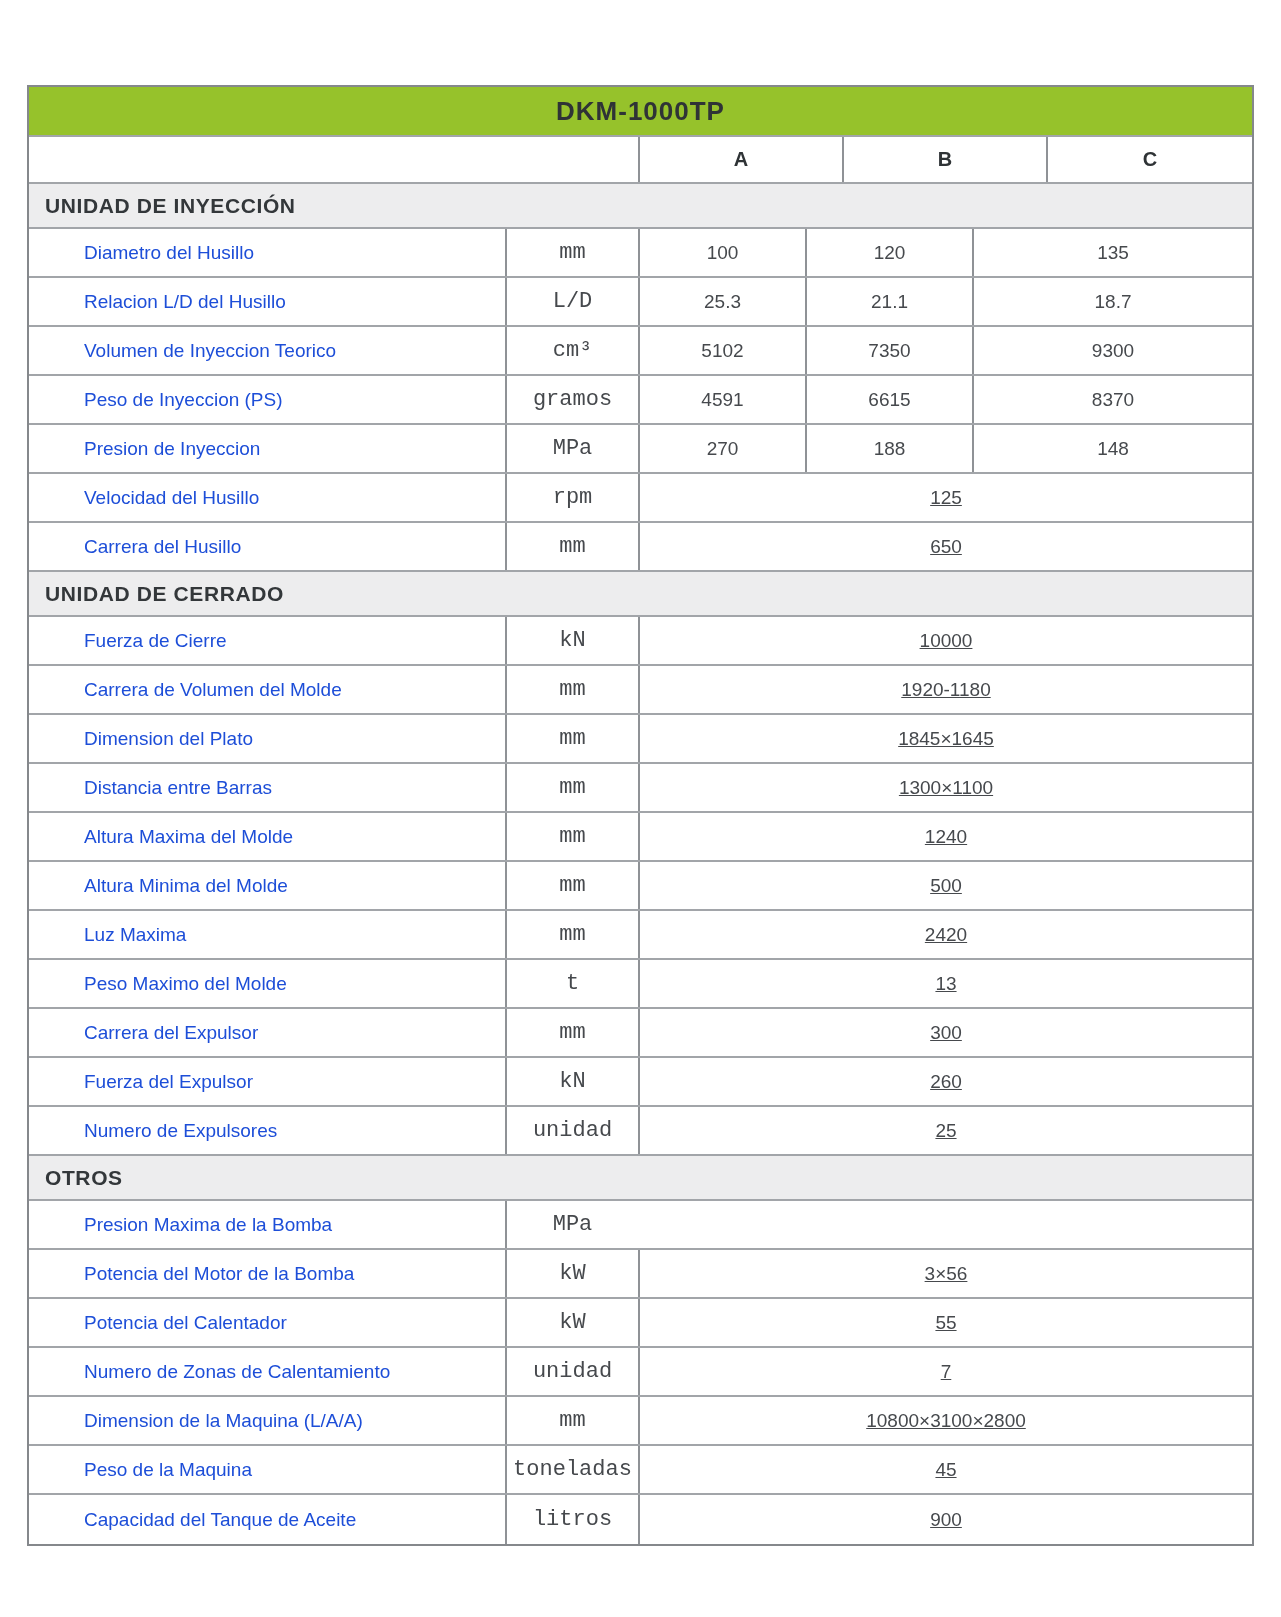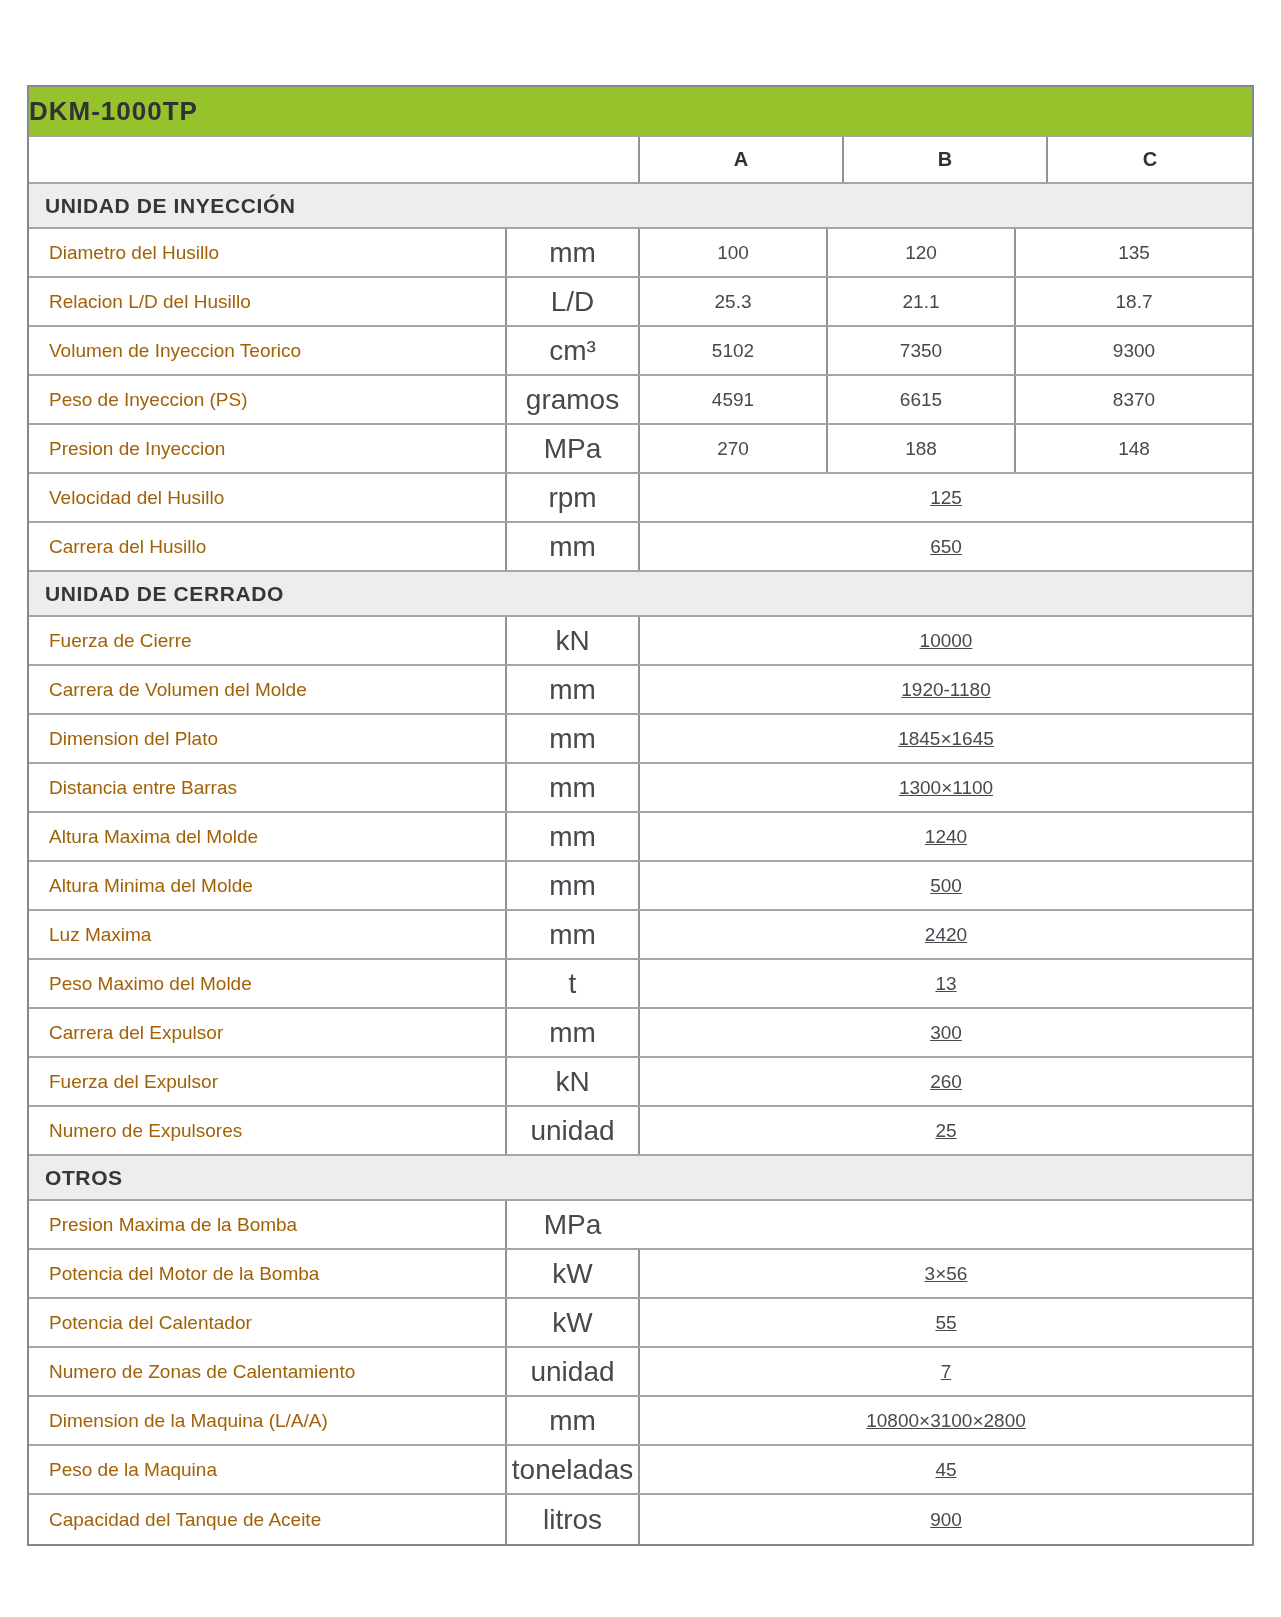--- a/index.html
+++ b/index.html
@@ -13,21 +13,21 @@
     position: absolute;
     left: 27px; top: 85px;
     width: 1227px;
     border: 2px solid #85888C;
     background: #ffffff;
   }
   .title-bar {
     height: 50px;
     background: #96C22B;
     border-bottom: 2px solid #A2A5A9;
-    display: flex; align-items: center; 
+    display: flex; align-items: center; justify-content: center;
     font-weight: bold; font-size: 26px; color: #2F3336;
     letter-spacing: 1px;
   }
   .col-header-row {
     height: 47px;
     display: flex;
     border-bottom: 2px solid #A2A5A9;
   }
   .spacer-cell { width: 609px; }
   .col-head {
@@ -50,36 +50,36 @@
   }
   .spec-row {
     height: 49px;
     display: flex;
     border-bottom: 2px solid #A2A5A9;
   }
   #table-body > :last-child { border-bottom: none; }
   .label-cell {
     width: 476px;
     display: flex; align-items: center;
-    padding-left: 20px;
-    font-size: 19px; color: #a16207;
+    padding-left: 55px;
+    font-size: 19px; color: #1d4ed8;
   }
   .unit-cell {
     width: 133px;
     border-left: 2px solid #8F9296;
     display: flex; align-items: center; justify-content: center;
-    font-size: 28px; color: #46494D;
+    font-size: 22px; color: #46494D; font-family: Liberation Mono, monospace;
   }
   .values { flex: 1; display: flex; }
   .value-cell {
     border-left: 2px solid #8F9296;
     display: flex; align-items: center; justify-content: center;
     font-size: 19px; color: #46494D;
   }
-  .value-cell.col-0, .value-cell.col-1 { width: 188px; }
+  .value-cell.col-0, .value-cell.col-1 { width: 167px; }
   .value-cell.col-2 { flex: 1; }
   .merged-cell {
     flex: 1;
     border-left: 2px solid #8F9296;
     display: flex; align-items: center; justify-content: center;
     font-size: 19px; color: #46494D; text-decoration: underline;
   }
 </style>
 </head>
 <body>

